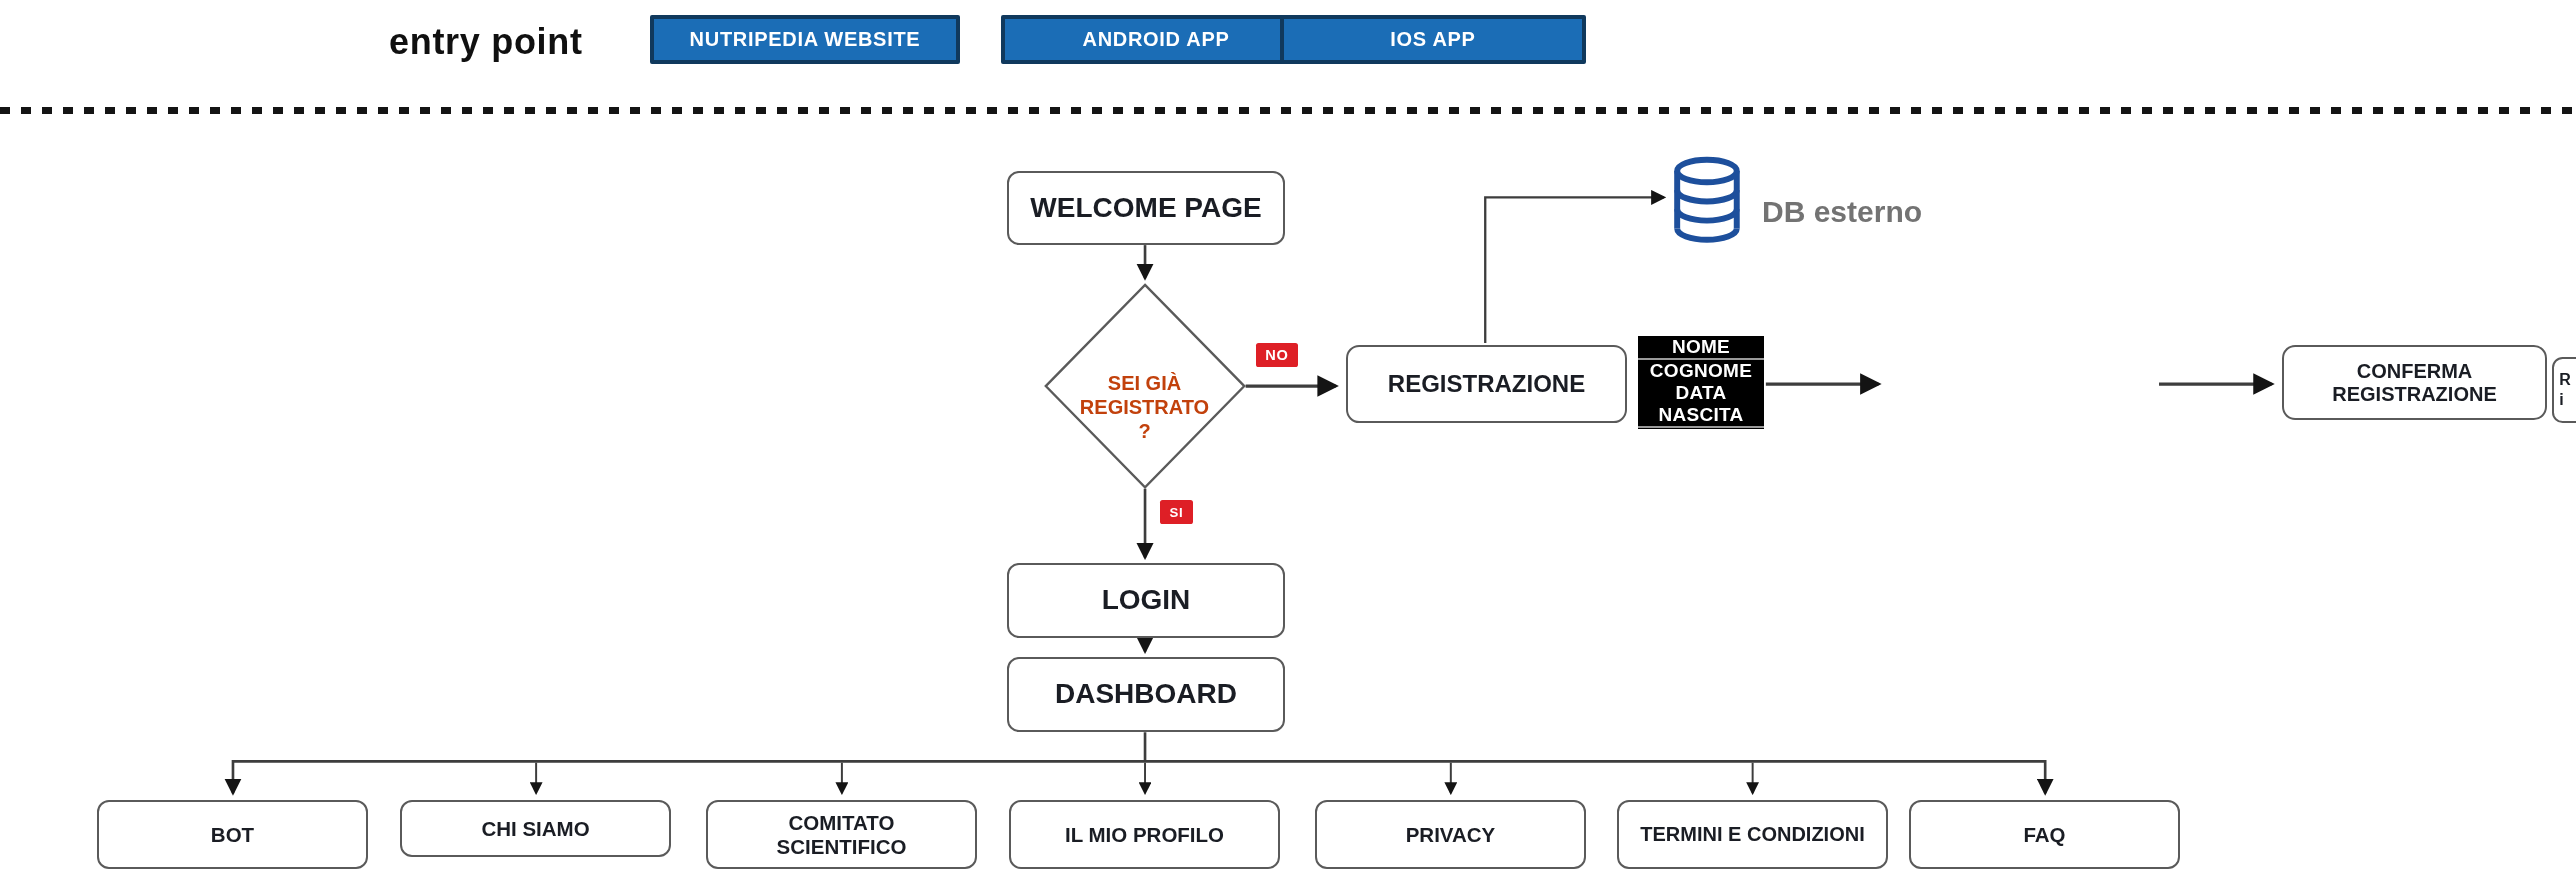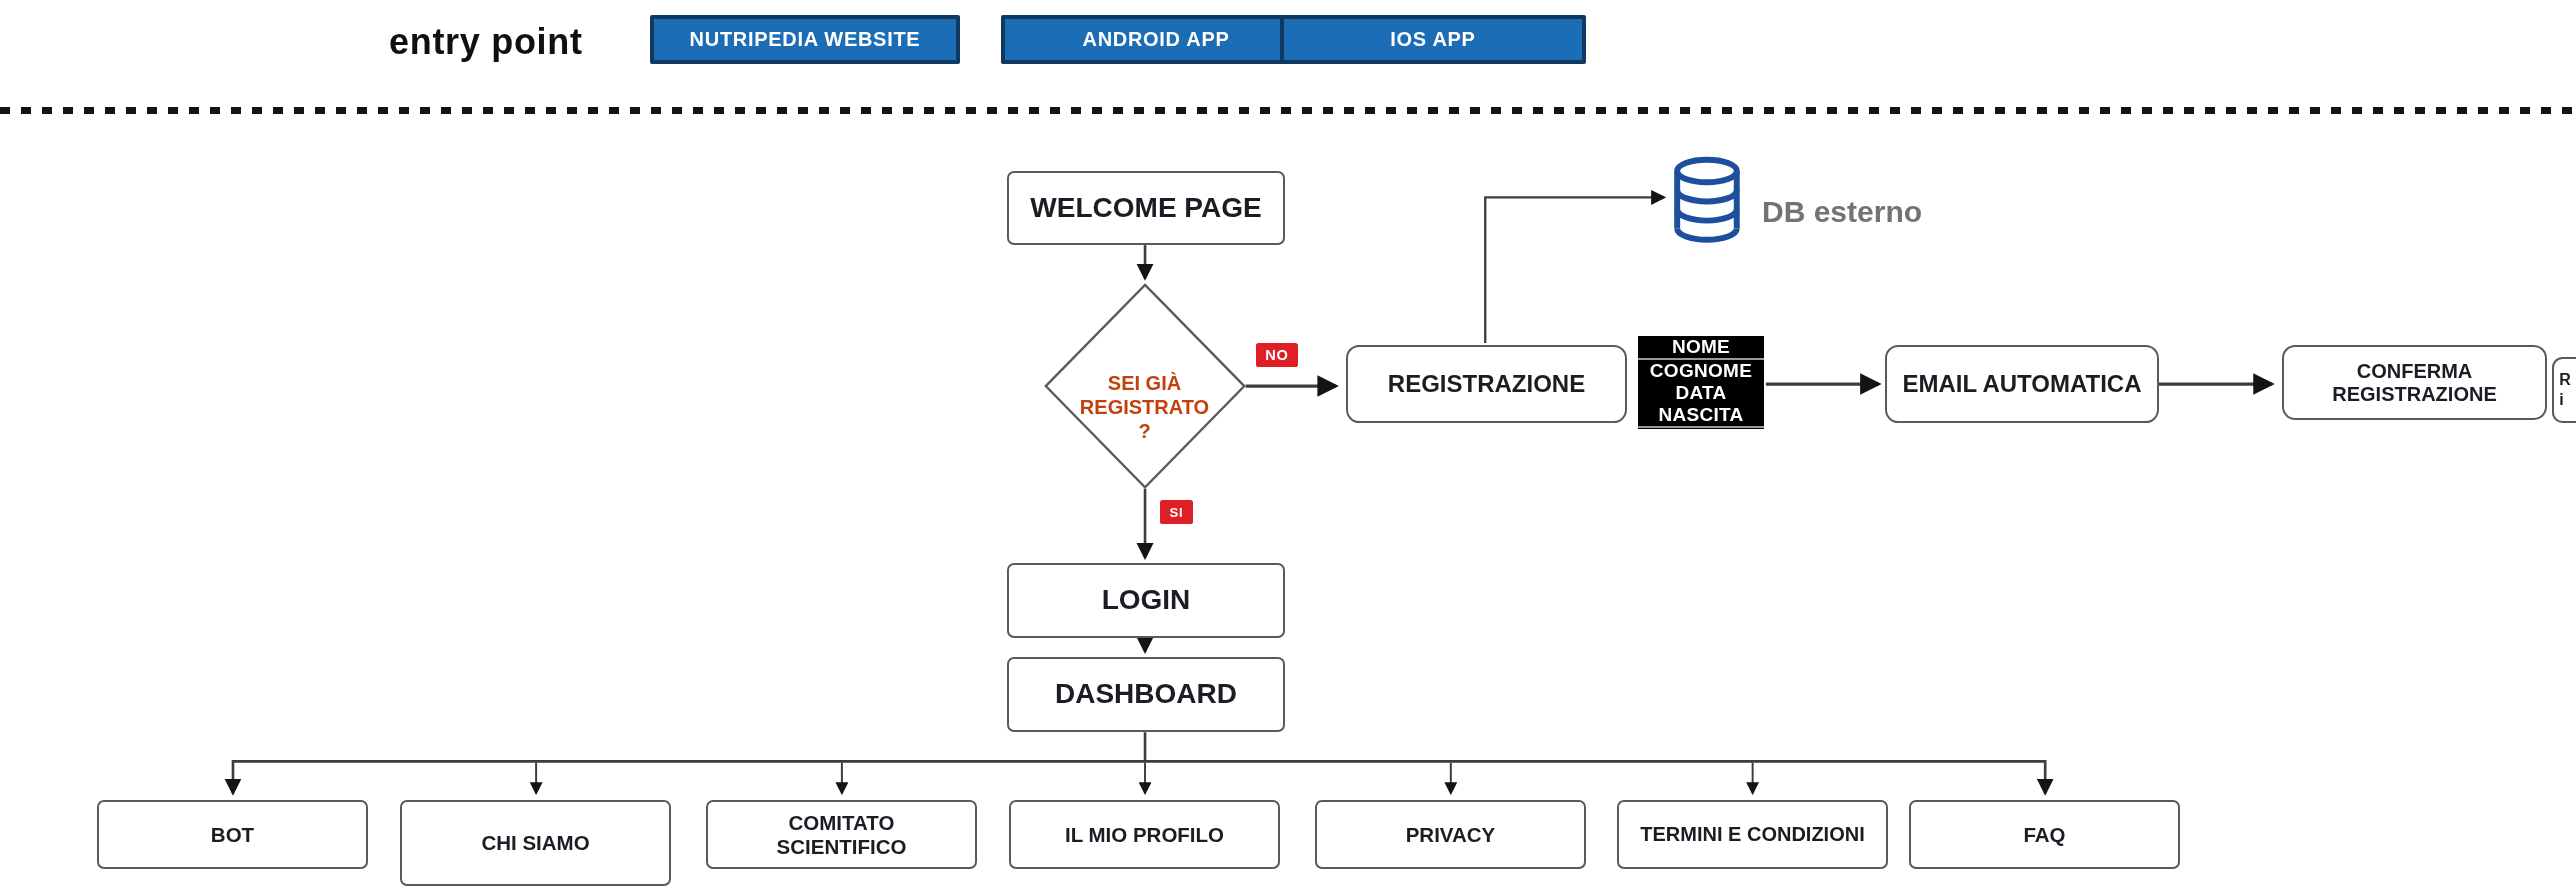--- a/index.html
+++ b/index.html
@@ -18,21 +18,21 @@
     color:#ffffff;font-weight:bold;font-size:20px;letter-spacing:0.7px;
     display:flex;align-items:center;justify-content:center;
   }
   .dotline{
     position:absolute;left:0;top:107px;width:2576px;height:7.3px;
     background:repeating-linear-gradient(90deg,#141414 0 10px,transparent 10px 21px);
   }
   .lines{position:absolute;left:0;top:0;width:2576px;height:890px;}
   .node{
     position:absolute;box-sizing:border-box;background:#ffffff;
-    border:2px solid #5a5a5a;border-radius:7px;
+    border:2px solid #5a5a5a;border-radius:12px;
     display:flex;flex-direction:column;align-items:center;justify-content:center;
     text-align:center;font-weight:bold;color:#1a1d24;line-height:1.15;
   }
   .badge{
     position:absolute;background:#de1f26;color:#ffffff;font-weight:bold;
     display:flex;align-items:center;justify-content:center;border-radius:2.6px;
     letter-spacing:0.7px;
   }
   .decision-text{
     position:absolute;left:1052px;top:326px;width:185px;text-align:center;
@@ -132,38 +132,37 @@
     </div>
     <div class="frow" style="flex:2;">
       <div>COGNOME</div>
       <div>DATA NASCITA</div>
     </div>
     <div class="frow">
       <div>EMAIL</div>
     </div>
   </div>
 
-  <div class="node" style="left:1885px;top:345px;width:274px;height:78px;font-size:24px;border-radius:13.2px;">EMAIL AUTOMATICA</div>
 
   <div class="node" style="left:2282px;top:345px;width:265px;height:75px;font-size:20px;border-radius:13.2px;">
     <div>CONFERMA</div>
     <div>REGISTRAZIONE</div>
   </div>
 
   <div class="clipped-note">
     <div>R</div>
     <div>i</div>
   </div>
 
   <div class="node" style="left:1007px;top:563px;width:278px;height:75px;font-size:28px;">LOGIN</div>
 
   <div class="node" style="left:1007px;top:657px;width:278px;height:75px;font-size:28px;">DASHBOARD</div>
 
   <div class="node" style="left:97px;top:800px;width:271px;height:69px;font-size:20.5px;">BOT</div>
-  <div class="node" style="left:400px;top:800px;width:271px;height:86px;font-size:20.5px;">CHI SIAMO</div>
+  <div class="node" style="left:400px;top:800px;width:271px;height:57px;font-size:20.5px;">CHI SIAMO</div>
   <div class="node" style="left:706px;top:800px;width:271px;height:69px;font-size:20.5px;padding:0 27px;">COMITATO SCIENTIFICO</div>
   <div class="node" style="left:1009px;top:800px;width:271px;height:69px;font-size:20.5px;">IL MIO PROFILO</div>
   <div class="node" style="left:1315px;top:800px;width:271px;height:69px;font-size:20.5px;">PRIVACY</div>
   <div class="node" style="left:1617px;top:800px;width:271px;height:69px;font-size:20px;">TERMINI E CONDIZIONI</div>
   <div class="node" style="left:1909px;top:800px;width:271px;height:69px;font-size:20.5px;">FAQ</div>
 
 </div>
 
 
 </body></html>

